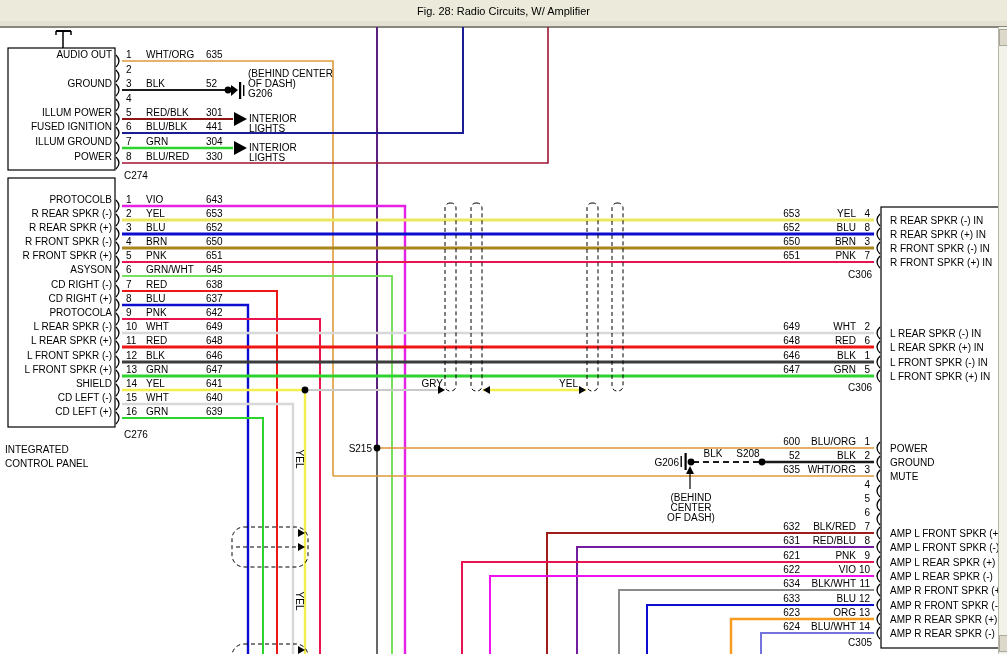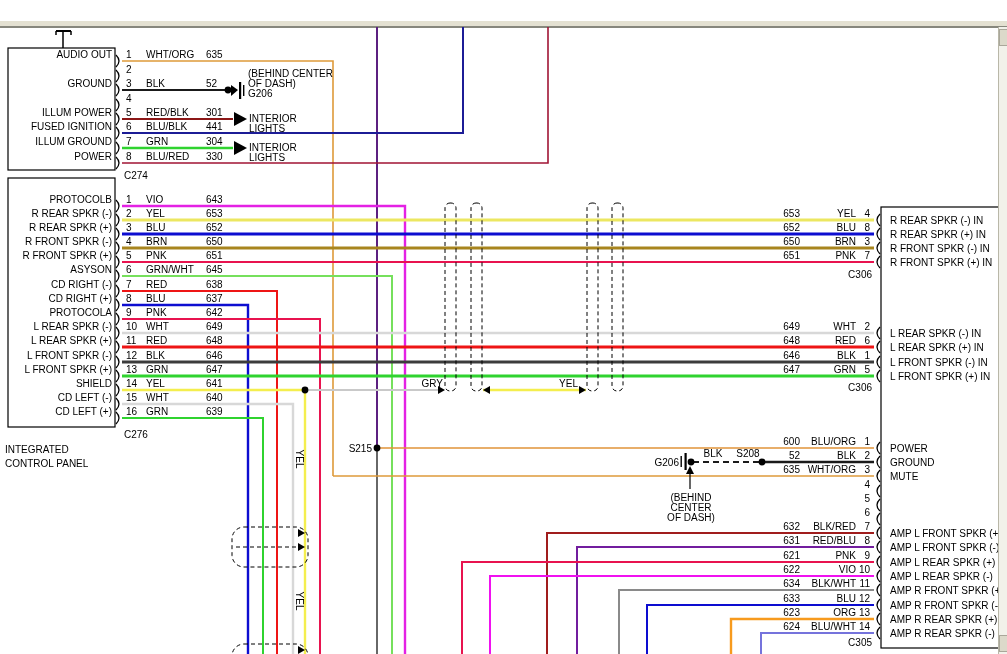--- a/index.html
+++ b/index.html
@@ -15,20 +15,23 @@
   .scrollbar{position:absolute;right:0;top:27px;width:8px;height:627px;background:#f2f1ea;
              border-left:1px solid #b9b7a8;}
   .scroll-btn{position:absolute;left:0;width:7px;height:15px;background:#dcd9ca;border:1px solid #a9a79a;}
   .scroll-btn.top{top:2px;}
   .scroll-btn.bottom{bottom:2px;}
 </style>
 </head>
 <body>
 
 <div class="stage">
+  <div class="titlebar">
+    <span class="title">Fig. 28: Radio Circuits, W/ Amplifier</span>
+  </div>
   <div class="titlebar-edge"></div>
 
   <svg class="diagram" id="diagram-svg" width="1007" height="654" viewBox="0 0 1007 654">
       <rect x="8" y="48" width="107" height="122" fill="none" stroke="#000" stroke-width="1.2"></rect>
       <rect x="8" y="178" width="107" height="249" fill="none" stroke="#000" stroke-width="1.2"></rect>
       <rect x="881" y="207" width="119" height="441" fill="none" stroke="#000" stroke-width="1.2"></rect>
       <polyline points="377,27 377,448" fill="none" stroke="#5c2080" stroke-width="2"></polyline>
       <polyline points="377,448 377,655" fill="none" stroke="#161616" stroke-width="1.3"></polyline>
       <polyline points="122,61 333,61 333,476" fill="none" stroke="#de9a3a" stroke-width="1.6"></polyline>
       <polyline points="122,206 405,206 405,655" fill="none" stroke="#e421e4" stroke-width="2.4"></polyline>

